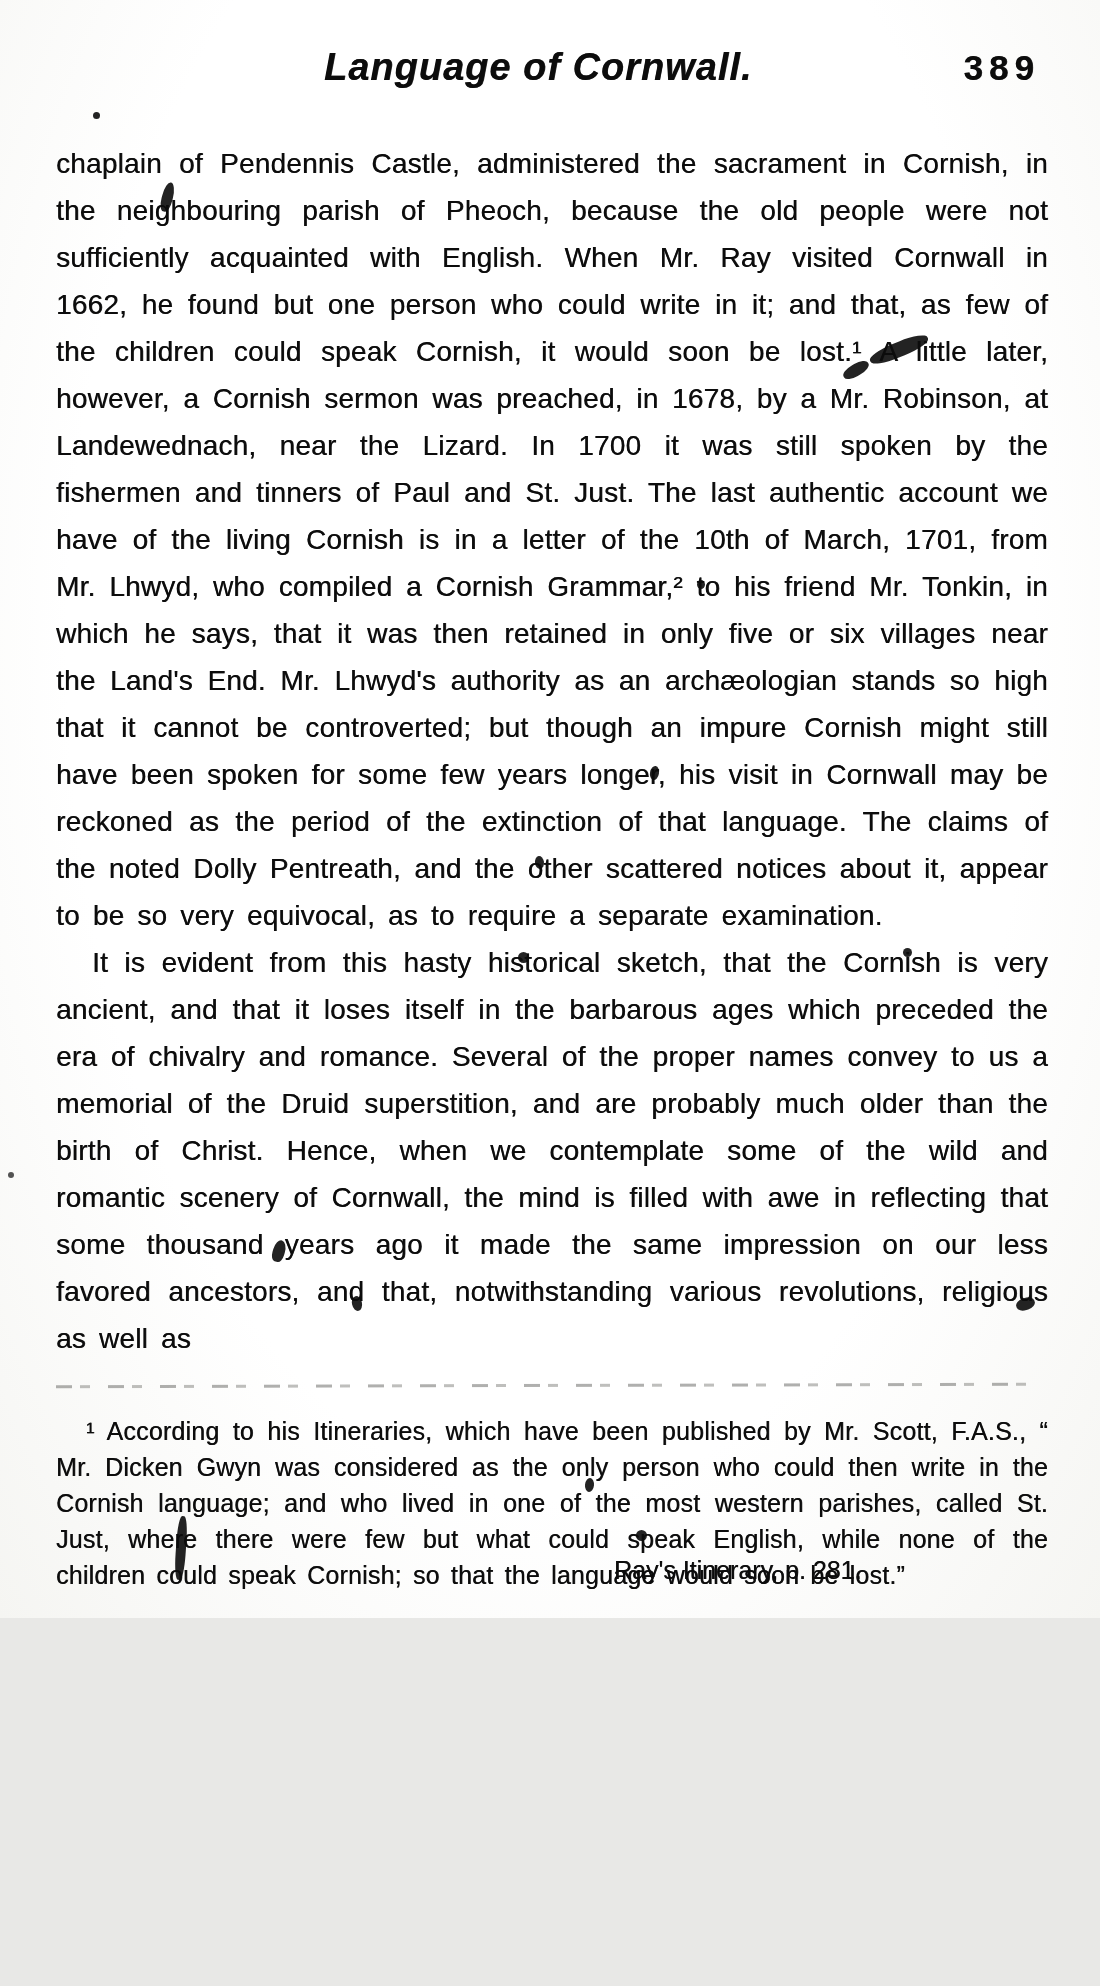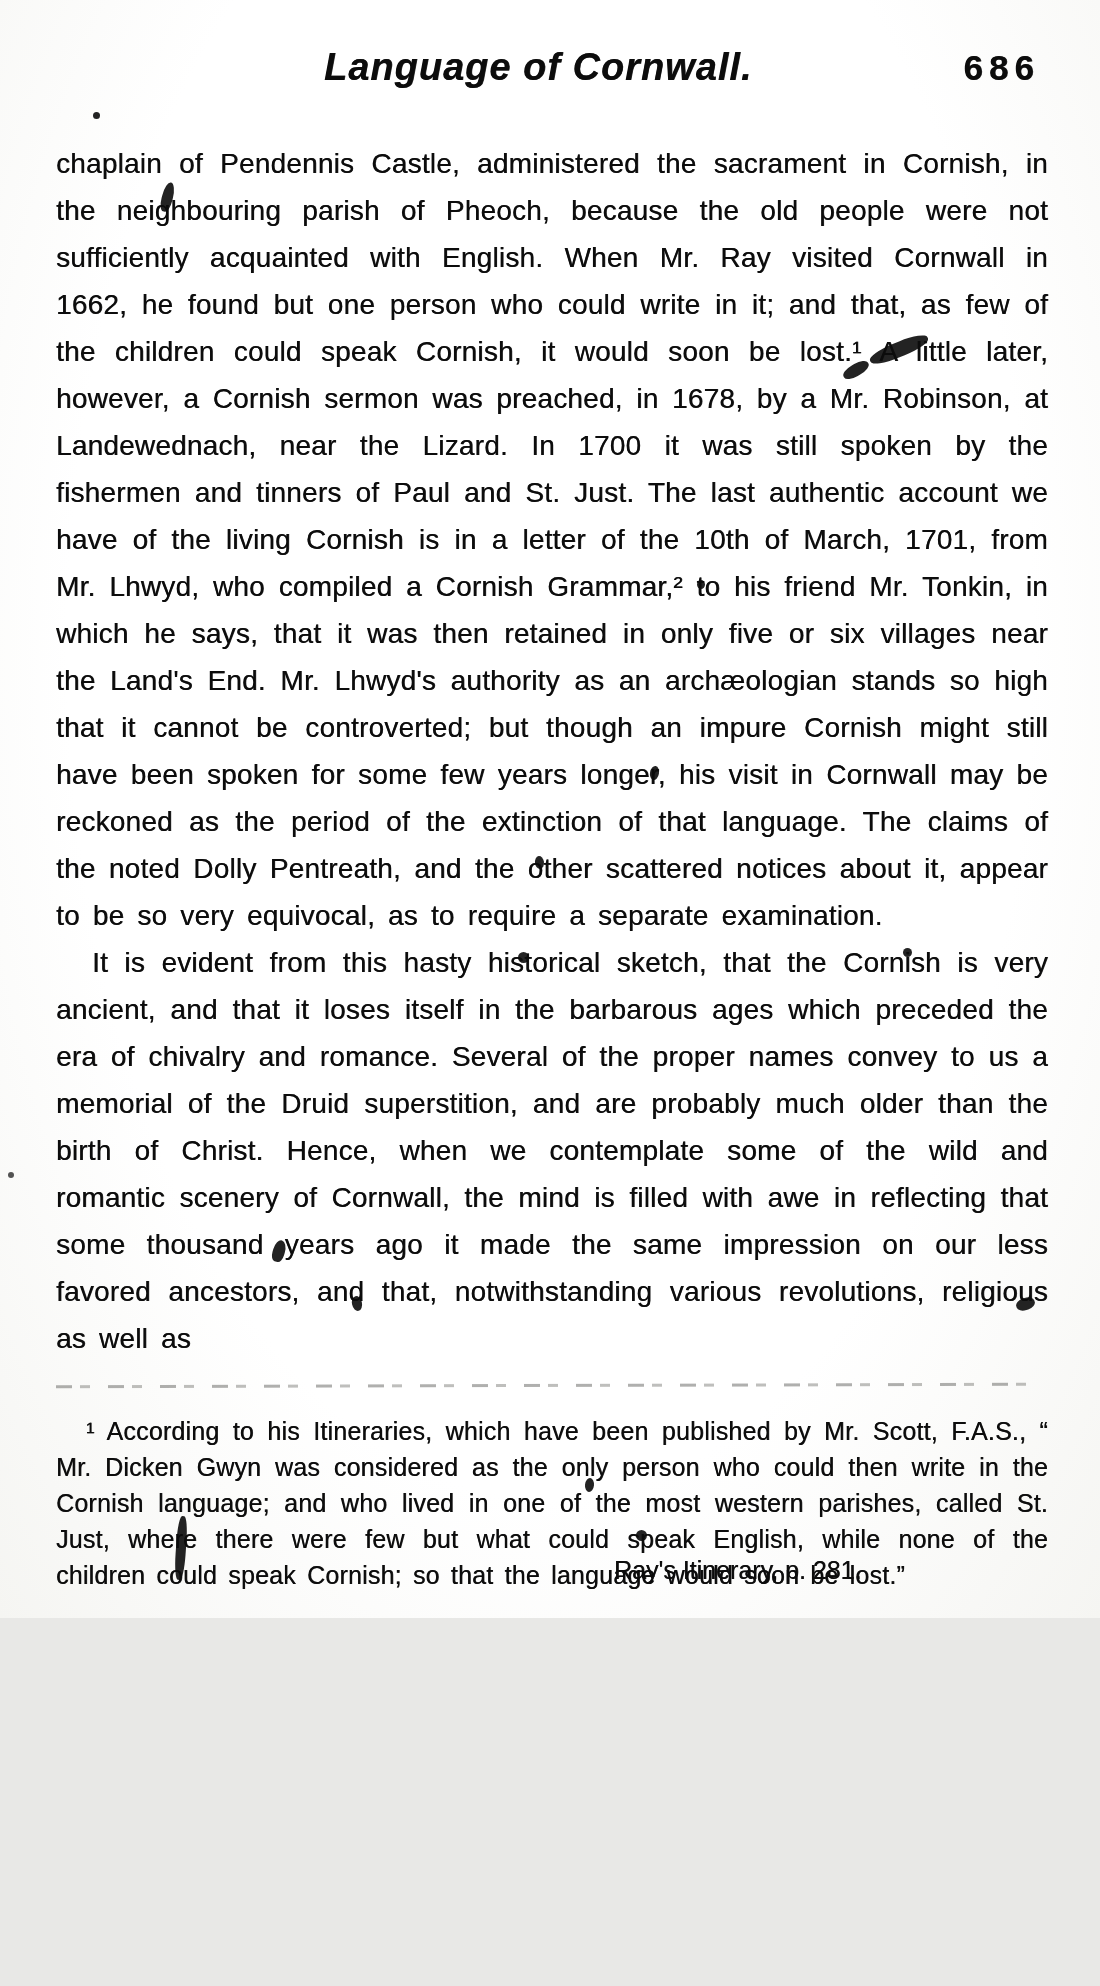--- a/index.html
+++ b/index.html
@@ -70,21 +70,21 @@
   
   .speck{position:absolute;background:#0b0b0b;border-radius:50%;opacity:0.9;}
 </style>
 </head>
 <body>
 
 <div class="page inky">
 
   <div class="header">
     <span class="running-head">Language of Cornwall.</span>
-    <span class="page-number">686</span>
+    <span class="page-number">389</span>
   </div>
 
   <div class="body">
     <p class="para">chaplain of Pendennis Castle, administered the sacrament in Cornish, in the neighbouring parish of Pheoch, because the old people were not sufficiently acquainted with English.  When Mr. Ray visited Cornwall in 1662, he found but one person who could write in it; and that, as few of the children could speak Cornish, it would soon be lost.¹  A little later, however, a Cornish sermon was preached, in 1678, by a Mr. Robinson, at Landewednach, near the Lizard.  In 1700 it was still spoken by the fishermen and tinners of Paul and St. Just.  The last authentic account we have of the living Cornish is in a letter of the 10th of March, 1701, from Mr. Lhwyd, who compiled a Cornish Grammar,² to his friend Mr. Tonkin, in which he says, that it was then retained in only five or six villages near the Land's End.  Mr. Lhwyd's authority as an archæologian stands so high that it cannot be controverted; but though an impure Cornish might still have been spoken for some few years longer, his visit in Cornwall may be reckoned as the period of the extinction of that language.  The claims of the noted Dolly Pentreath, and the other scattered notices about it, appear to be so very equivocal, as to require a separate examination.</p>
     <p class="para indent">It is evident from this hasty historical sketch, that the Cornish is very ancient, and that it loses itself in the barbarous ages which preceded the era of chivalry and romance.  Several of the proper names convey to us a memorial of the Druid superstition, and are probably much older than the birth of Christ.  Hence, when we contemplate some of the wild and romantic scenery of Cornwall, the mind is filled with awe in reflecting that some thousand years ago it made the same impression on our less favored ancestors, and that, notwithstanding various revolutions, religious as well as</p>
   </div>
 
   <div class="fnsep"></div>
 
   <div class="footnotes">

